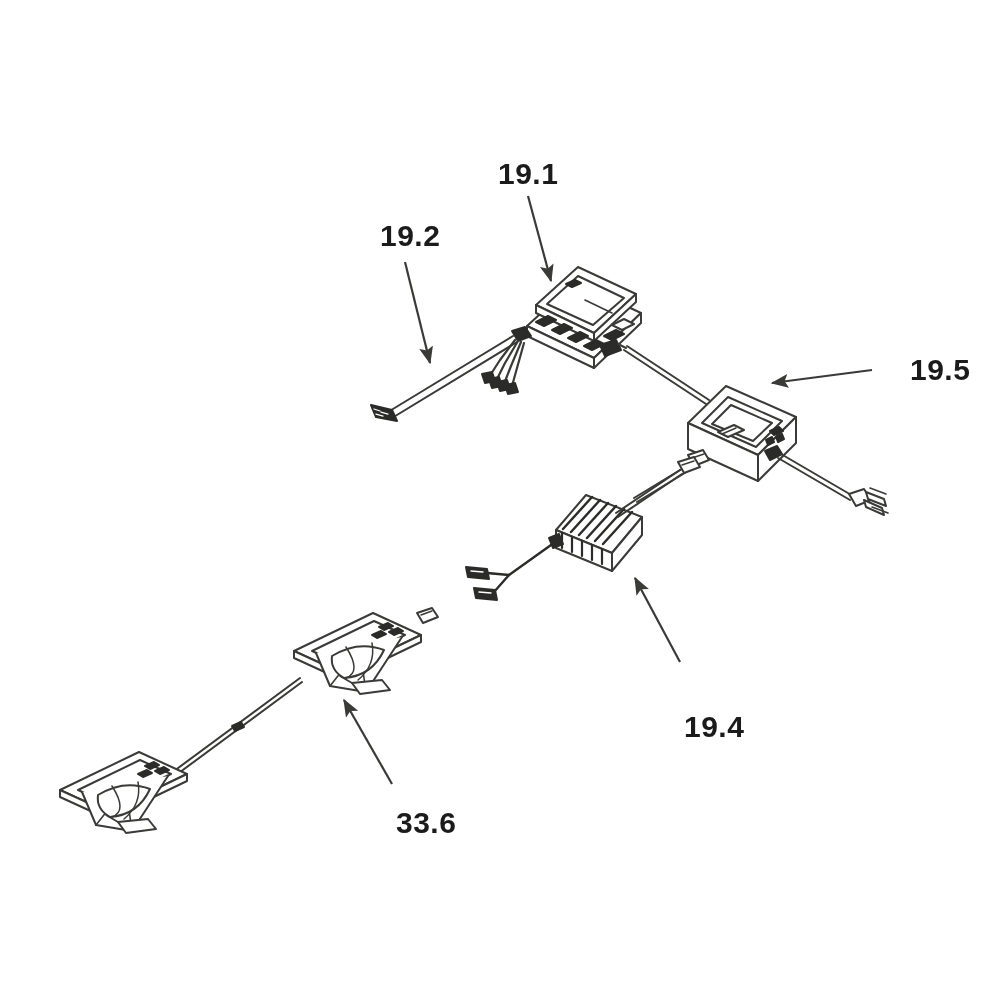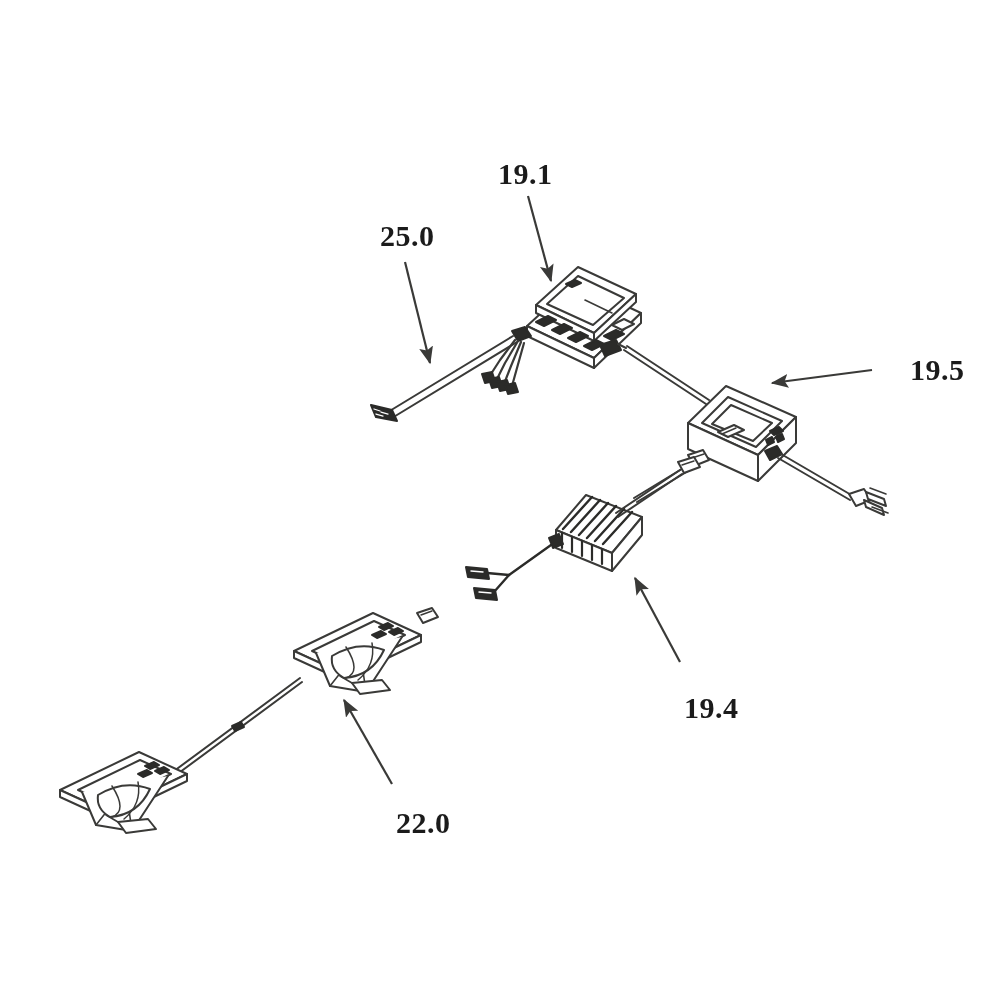--- a/index.html
+++ b/index.html
@@ -15,32 +15,32 @@
     position:absolute; inset:0;
     width:1000px; height:1000px;
   }
   svg#scene{
     position:absolute; left:0; top:0;
     width:1000px; height:1000px;
     display:block;
   }
   .callout-label{
     position:absolute;
-    font-family:Liberation Serif, serif;
+    font-family:Liberation Sans, sans-serif;
     font-weight:bold;
     font-size:30px;
     letter-spacing:0.5px;
     color:#1b1b1b;
     white-space:nowrap;
     user-select:none;
   }
   .lbl-191{ left:498px; top:157px; }
   .lbl-192{ left:380px; top:219px; }
   .lbl-195{ left:910px; top:353px; }
-  .lbl-194{ left:684px; top:691px; }
+  .lbl-194{ left:684px; top:710px; }
   .lbl-193{ left:396px; top:806px; }
 </style>
 </head>
 <body>
 
 <div id="diagram-root">
 
   <svg id="scene" viewBox="0 0 1000 1000">
     <defs>
       <marker id="arrowhead" markerWidth="9" markerHeight="9" refX="7.4" refY="3.2" orient="auto" markerUnits="strokeWidth">
@@ -257,18 +257,18 @@
     <g id="g-arrows" stroke="#3a3a38" stroke-width="2.2" fill="none">
       <line x1="528" y1="196" x2="551" y2="281" marker-end="url(#arrowhead)"></line>
       <line x1="405" y1="262" x2="430" y2="363" marker-end="url(#arrowhead)"></line>
       <line x1="872" y1="370" x2="772" y2="383" marker-end="url(#arrowhead)"></line>
       <line x1="680" y1="662" x2="635" y2="578" marker-end="url(#arrowhead)"></line>
       <line x1="392" y1="784" x2="344" y2="700" marker-end="url(#arrowhead)"></line>
     </g>
   </svg>
 
   <div class="callout-label lbl-191">19.1</div>
-  <div class="callout-label lbl-192">25.0</div>
-  <div class="callout-label lbl-193">22.0</div>
+  <div class="callout-label lbl-192">19.2</div>
+  <div class="callout-label lbl-193">33.6</div>
   <div class="callout-label lbl-194">19.4</div>
   <div class="callout-label lbl-195">19.5</div>
 
 </div>
 
 </body></html>

